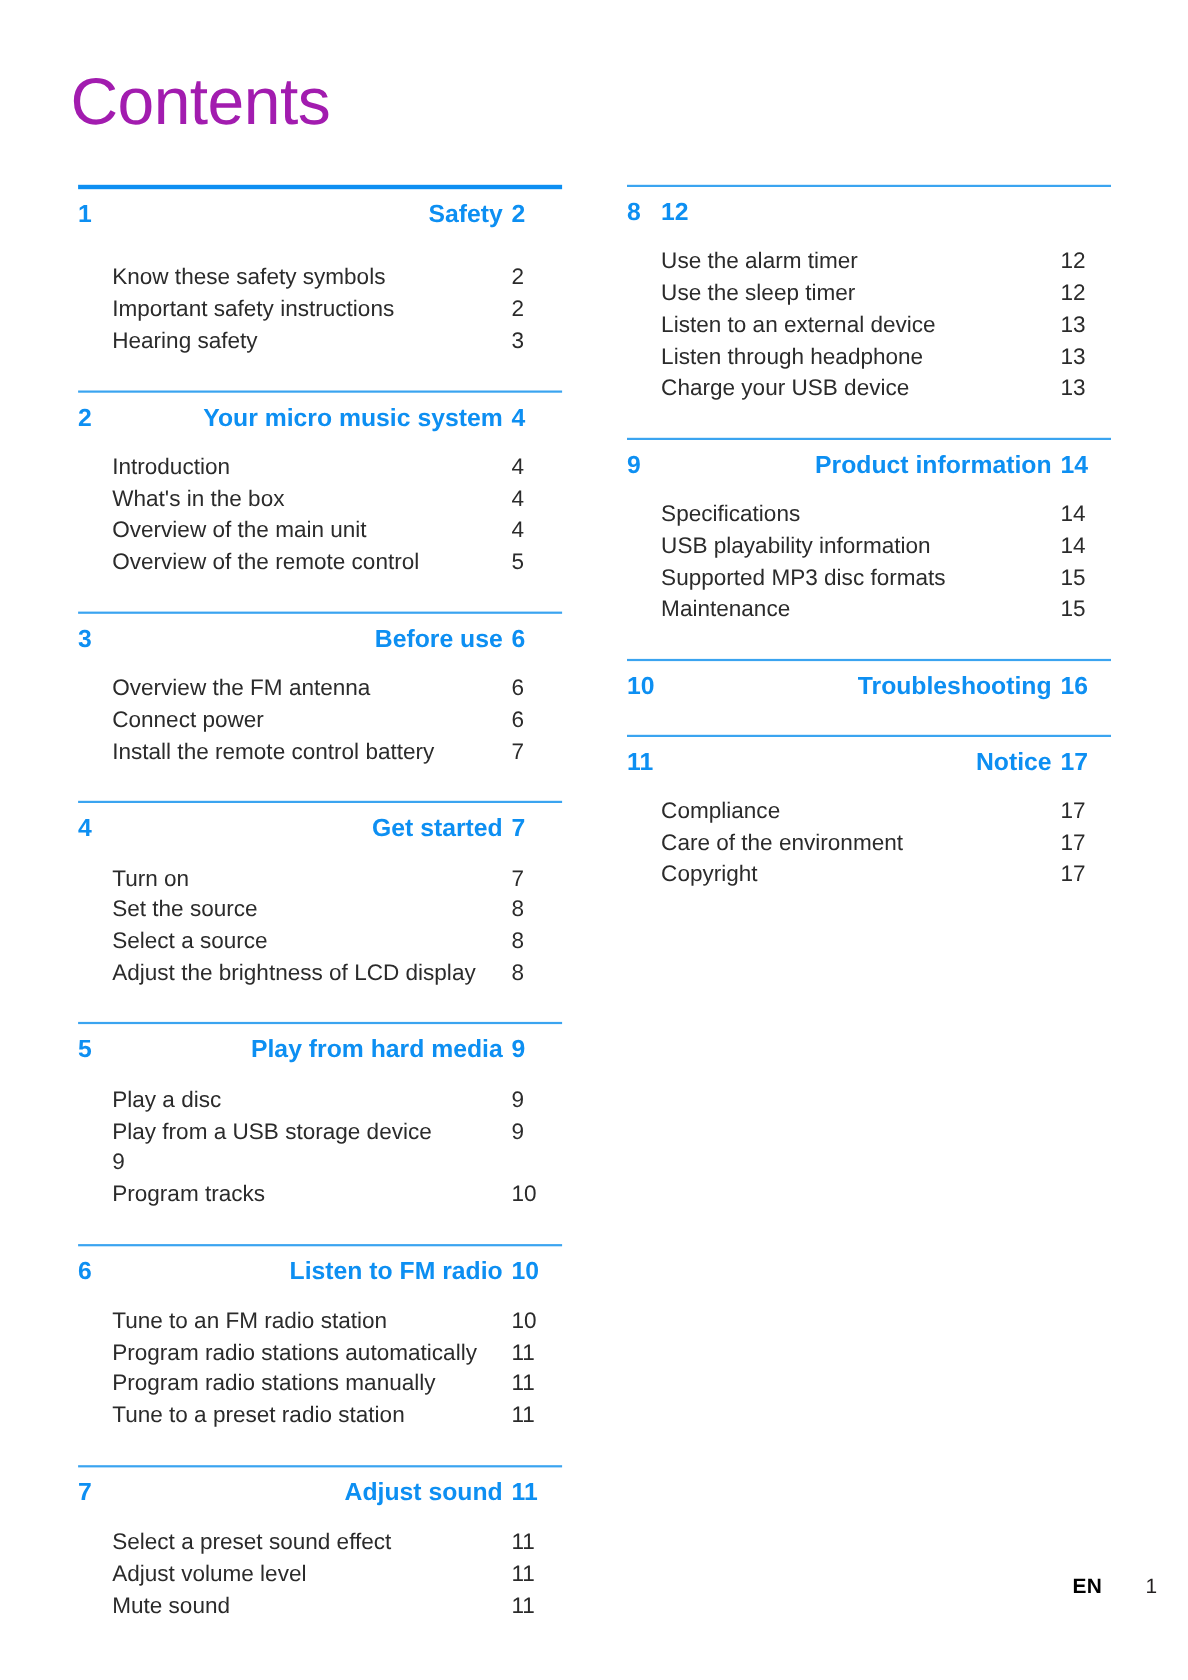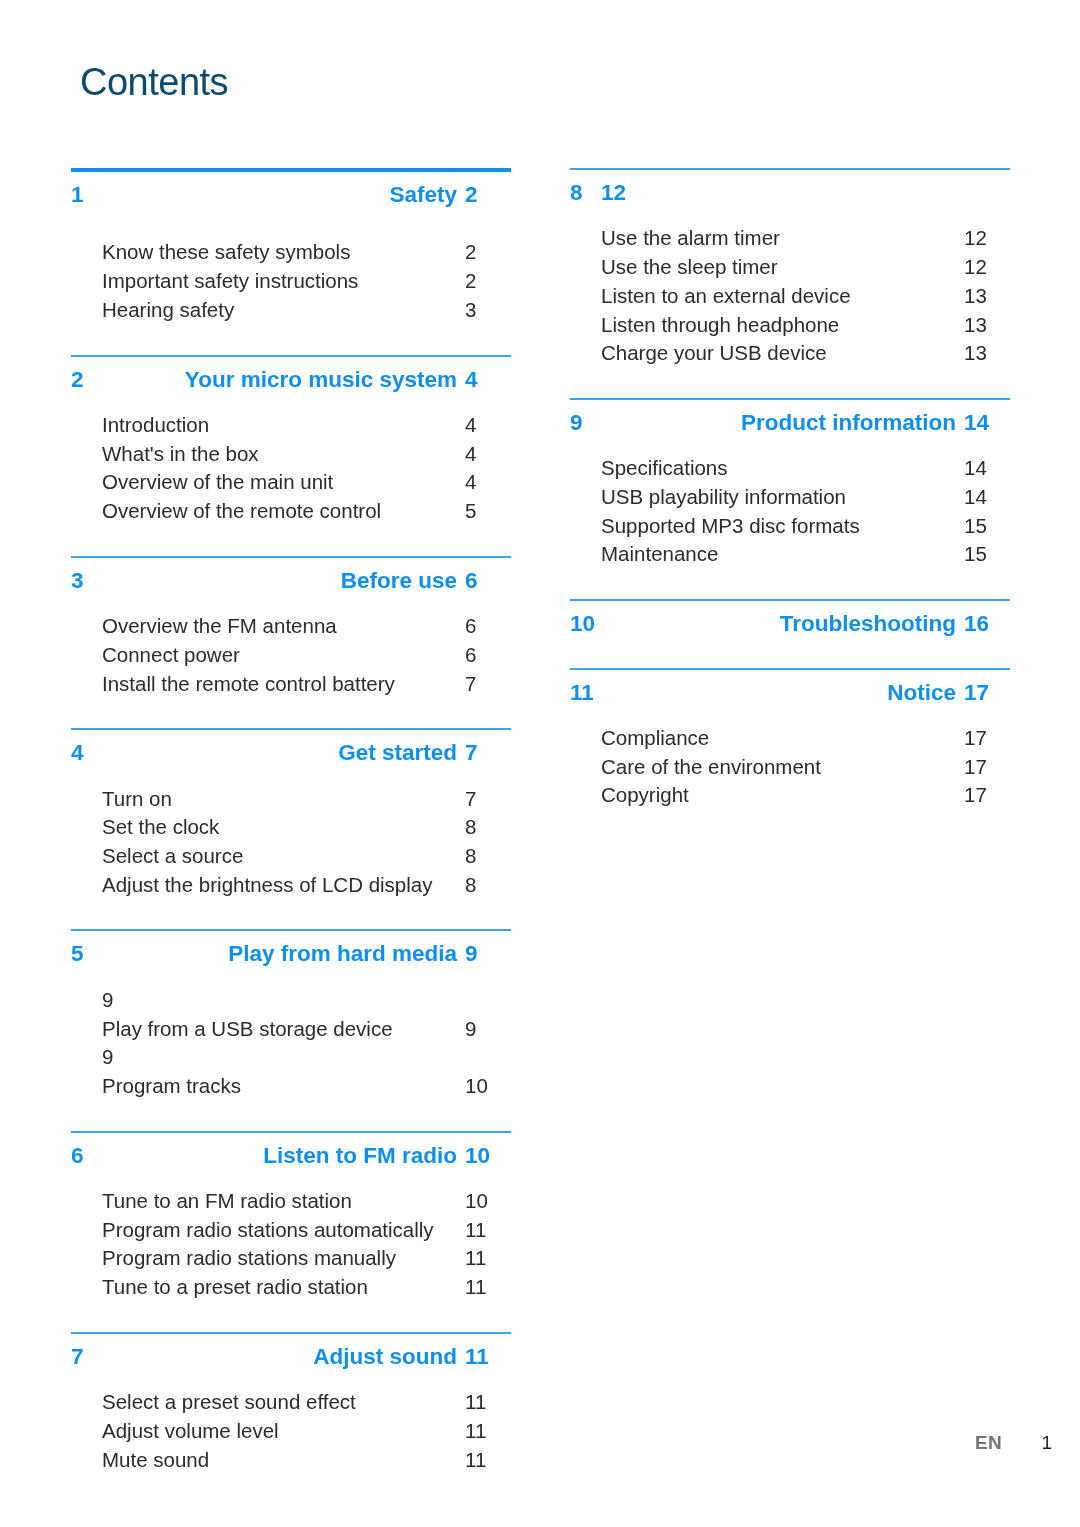--- a/index.html
+++ b/index.html
@@ -18,26 +18,26 @@
   }
 
   .page {
     position: absolute;
     inset: 0;
   }
 
   
   .page-title {
     position: absolute;
-    left: 80px;
+    left: 64px;
     top: 63px;
-    font-size: 38px;
+    font-size: 60px;
     font-weight: 400;
     letter-spacing: -0.5px;
-    color: #0c4a6e;
+    color: #a21caf;
     line-height: 1;
     white-space: nowrap;
   }
 
   
   .columns {
     position: absolute;
     left: 0;
     top: 168px;
     width: 1080px;
@@ -129,21 +129,21 @@
     width: 1080px;
     height: 26px;
   }
 
   .footer-lang {
     position: absolute;
     right: 78px;
     top: 0;
     font-size: 19px;
     font-weight: 700;
-    color: #737373;
+    color: #000000;
     letter-spacing: 0.3px;
     margin-left: 36px;
   }
 
   .footer-page {
     position: absolute;
     right: 28px;
     top: 0;
     font-size: 19px;
     font-weight: 400;
@@ -238,21 +238,21 @@
             <span class="section-num">4</span>
             <span class="section-title">Get started</span>
             <span class="section-page">7</span>
           </div>
           <div class="sub-list">
             <div class="sub-item">
               <span class="sub-label">Turn on</span>
               <span class="sub-page">7</span>
             </div>
             <div class="sub-item">
-              <span class="sub-label">Set the clock</span>
+              <span class="sub-label">Set the source</span>
               <span class="sub-page">8</span>
             </div>
             <div class="sub-item">
               <span class="sub-label">Select a source</span>
               <span class="sub-page">8</span>
             </div>
             <div class="sub-item">
               <span class="sub-label">Adjust the brightness of LCD display</span>
               <span class="sub-page">8</span>
             </div>
@@ -261,20 +261,21 @@
         <div class="section-gap"></div>
         <div class="section">
           <div class="rule"></div>
           <div class="section-head">
             <span class="section-num">5</span>
             <span class="section-title">Play from hard media</span>
             <span class="section-page">9</span>
           </div>
           <div class="sub-list">
             <div class="sub-item">
+              <span class="sub-label">Play a disc</span>
               <span class="sub-page">9</span>
             </div>
             <div class="sub-item">
               <span class="sub-label">Play from a USB storage device</span>
               <span class="sub-page">9</span>
             </div>
             <div class="sub-item">
               <span class="sub-page">9</span>
             </div>
             <div class="sub-item">

